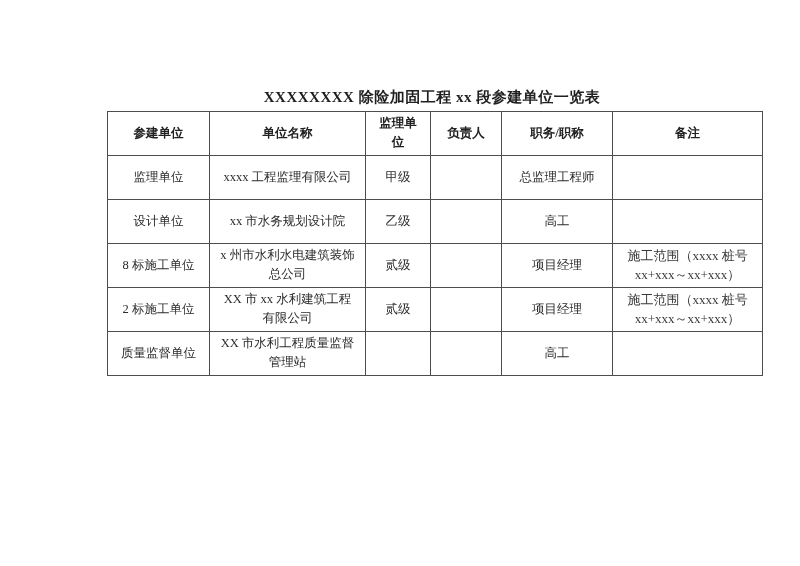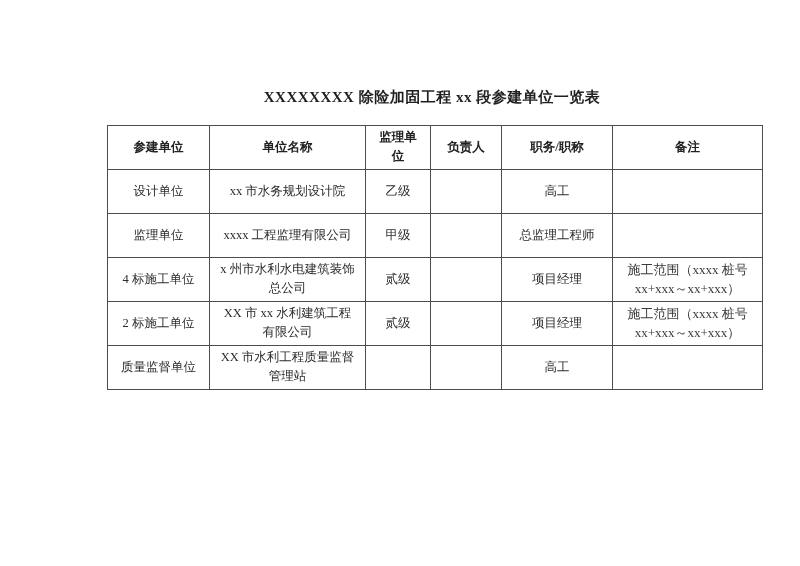--- a/index.html
+++ b/index.html
@@ -24,21 +24,21 @@
     margin: 0;
     text-align: center;
     font-size: 15px;
     font-weight: bold;
     color: #1f1f1f;
     letter-spacing: 0.5px;
   }
   .units-table {
     position: absolute;
     left: 75px;
-    top: 125px;
+    top: 111px;
     width: 655px;
     border-collapse: collapse;
     table-layout: fixed;
     color: #2b2b2b;
   }
   .units-table th,
   .units-table td {
     border: 1px solid #4d4d4d;
     text-align: center;
     vertical-align: middle;
@@ -85,37 +85,37 @@
         <th>参建单位</th>
         <th>单位名称</th>
         <th>监理单位</th>
         <th>负责人</th>
         <th>职务/职称</th>
         <th>备注</th>
       </tr>
     </thead>
     <tbody>
       <tr>
+        <td>监理单位</td>
+        <td>xxxx 工程监理有限公司</td>
+        <td>甲级</td>
+        <td></td>
+        <td>总监理工程师</td>
+        <td class="remark-cell"></td>
+      </tr>
+      <tr>
         <td>设计单位</td>
         <td>xx 市水务规划设计院</td>
         <td>乙级</td>
         <td></td>
         <td>高工</td>
         <td class="remark-cell"></td>
       </tr>
       <tr>
-        <td>监理单位</td>
-        <td>xxxx 工程监理有限公司</td>
-        <td>甲级</td>
-        <td></td>
-        <td>总监理工程师</td>
-        <td class="remark-cell"></td>
-      </tr>
-      <tr>
-        <td>4 标施工单位</td>
+        <td>8 标施工单位</td>
         <td>x 州市水利水电建筑装饰总公司</td>
         <td>贰级</td>
         <td></td>
         <td>项目经理</td>
         <td class="remark-cell">施工范围（xxxx 桩号 xx+xxx～xx+xxx）</td>
       </tr>
       <tr>
         <td>2 标施工单位</td>
         <td>XX 市 xx 水利建筑工程有限公司</td>
         <td>贰级</td>

